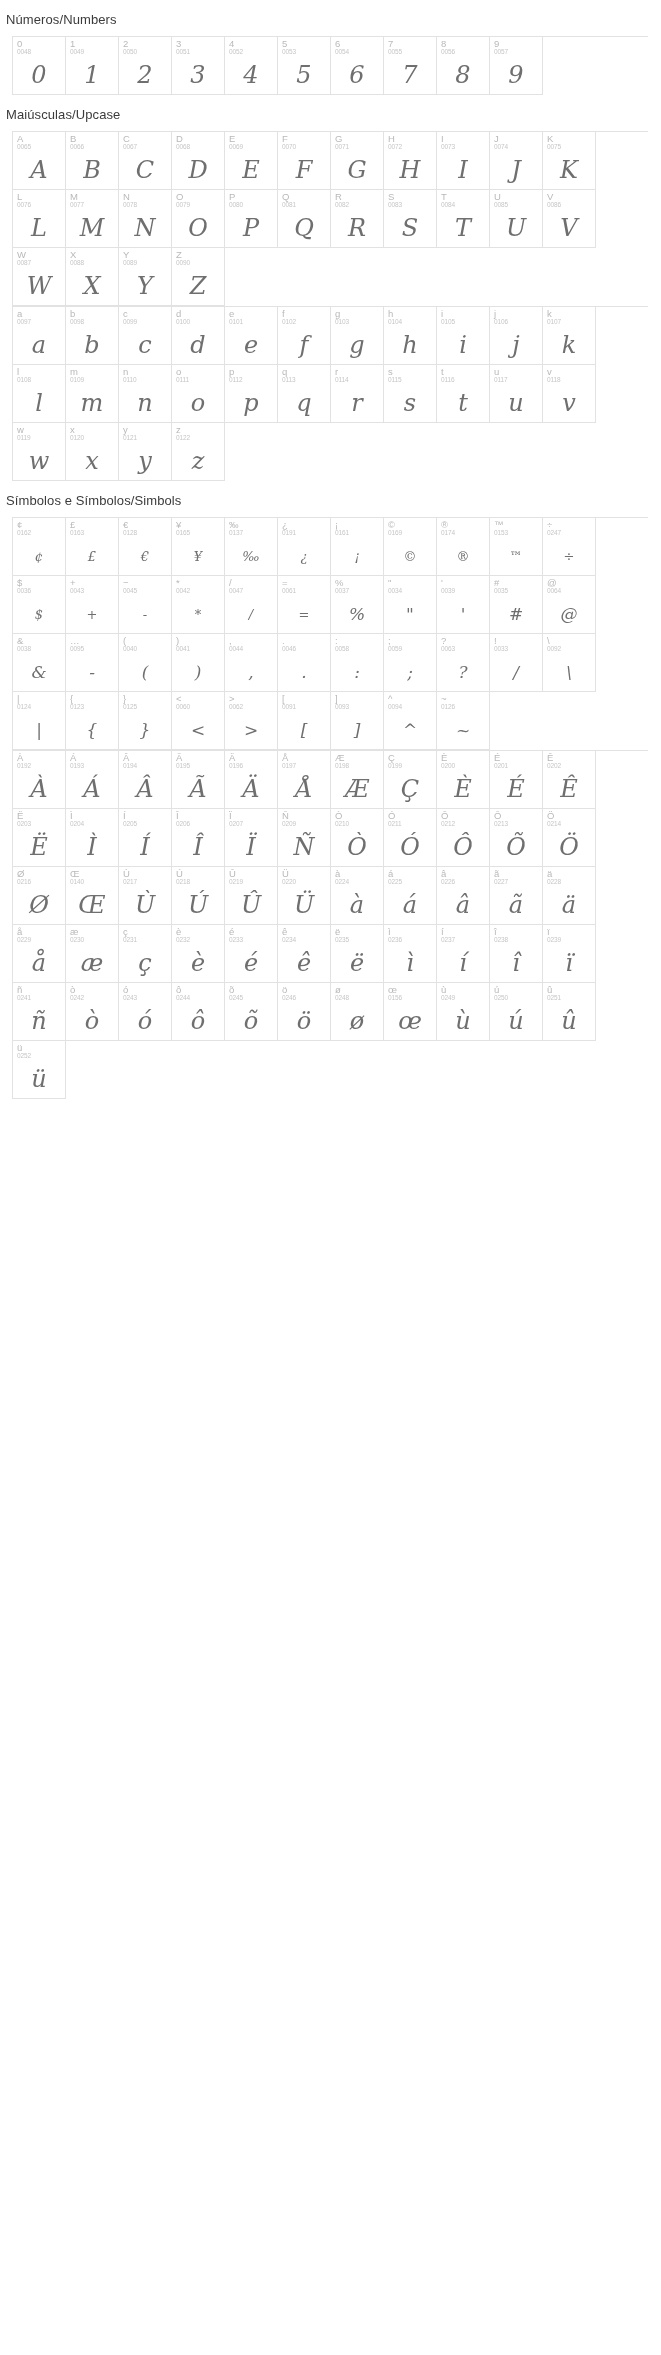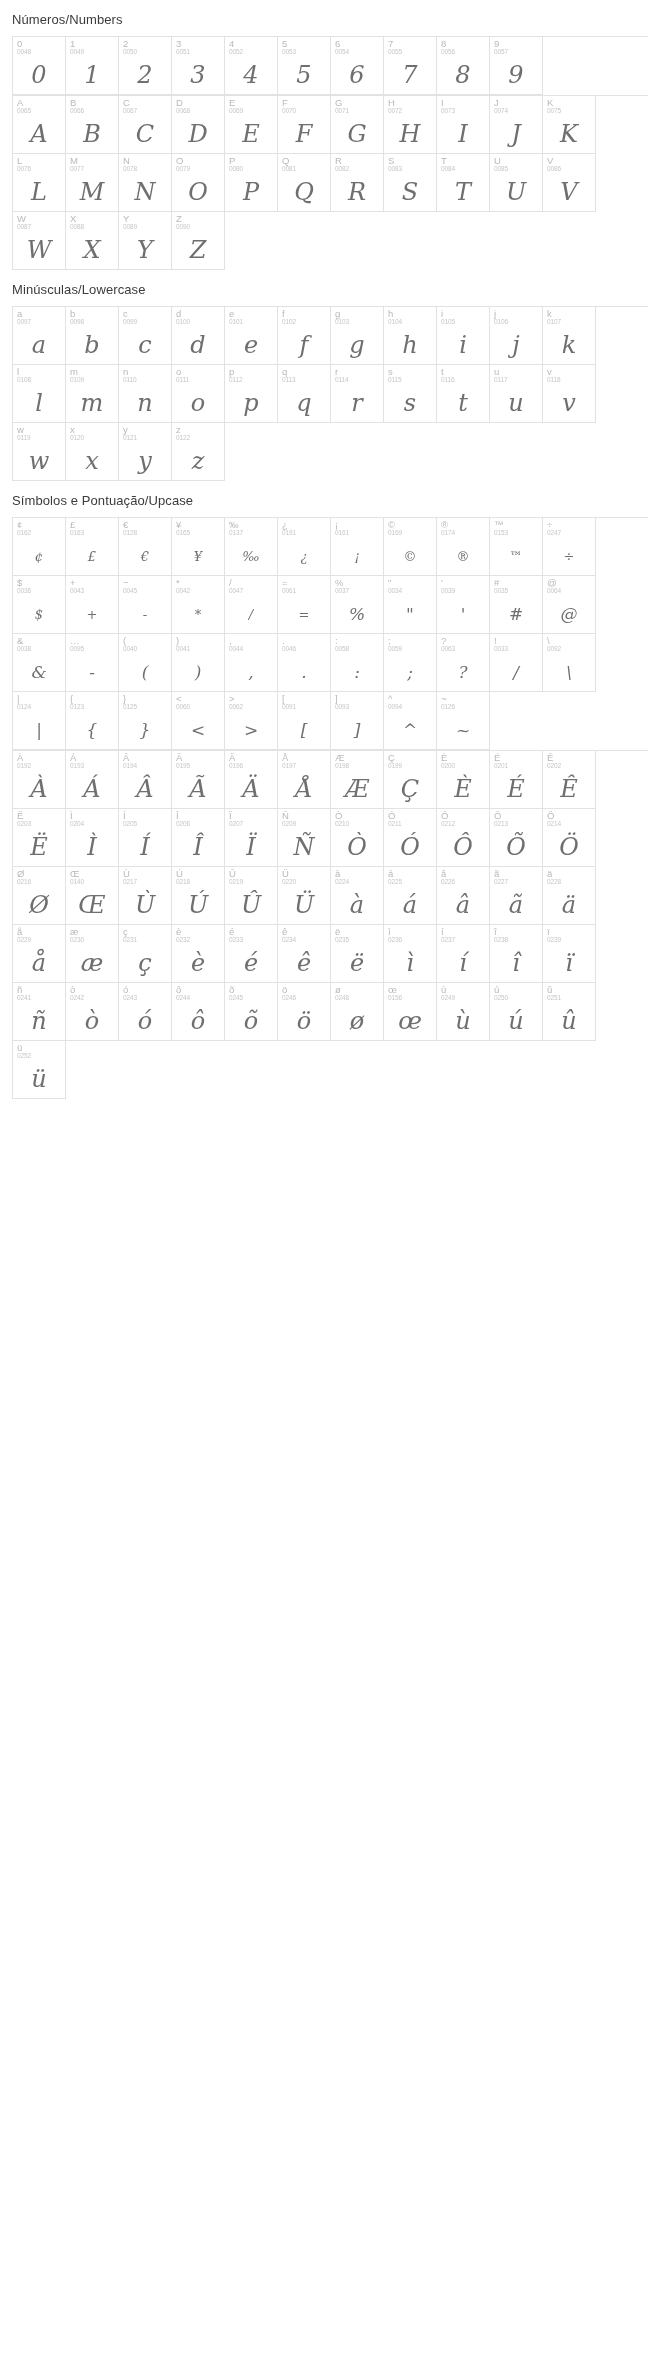--- a/index.html
+++ b/index.html
@@ -9,21 +9,21 @@
     background: #ffffff;
     font-family: "Liberation Sans", sans-serif;
   }
   body { padding: 0 0 14px 0; }
 
   .section { margin: 0 0 0 0; }
   .section-title {
     font-size: 13px;
     color: #3b3b3b;
     font-weight: 400;
-    padding: 12px 0 9px 12px;
+    padding: 12px 0 9px 6px;
     letter-spacing: 0.1px;
   }
   .grid {
     display: flex;
     flex-wrap: wrap;
     margin-left: 12px;
     border-top: 1px solid #e2e2e2;
     border-left: 1px solid #e2e2e2;
     width: 636px;
   }
@@ -124,20 +124,21 @@
           <span class="glyph">8</span>
         </div>
         <div class="cell">
           <span class="chr">9</span>
           <span class="code">0057</span>
           <span class="glyph">9</span>
         </div>
       </div>
     </div>
     <div class="section">
+      <div class="section-title">Maiúsculas/Upcase</div>
       <div class="grid">
         <div class="cell">
           <span class="chr">A</span>
           <span class="code">0065</span>
           <span class="glyph">A</span>
         </div>
         <div class="cell">
           <span class="chr">B</span>
           <span class="code">0066</span>
           <span class="glyph">B</span>
@@ -258,21 +259,20 @@
           <span class="glyph">Y</span>
         </div>
         <div class="cell">
           <span class="chr">Z</span>
           <span class="code">0090</span>
           <span class="glyph">Z</span>
         </div>
       </div>
     </div>
     <div class="section">
-      <div class="section-title">Minúsculas/Lowercase</div>
       <div class="grid">
         <div class="cell">
           <span class="chr">a</span>
           <span class="code">0097</span>
           <span class="glyph">a</span>
         </div>
         <div class="cell">
           <span class="chr">b</span>
           <span class="code">0098</span>
           <span class="glyph">b</span>
@@ -393,21 +393,21 @@
           <span class="glyph">y</span>
         </div>
         <div class="cell">
           <span class="chr">z</span>
           <span class="code">0122</span>
           <span class="glyph">z</span>
         </div>
       </div>
     </div>
     <div class="section">
-      <div class="section-title">Símbolos e Pontuação/Upcase</div>
+      <div class="section-title">Símbolos e Símbolos/Simbols</div>
       <div class="grid">
         <div class="cell">
           <span class="chr">¢</span>
           <span class="code">0162</span>
           <span class="glyph tiny">¢</span>
         </div>
         <div class="cell">
           <span class="chr">£</span>
           <span class="code">0163</span>
           <span class="glyph tiny">£</span>

